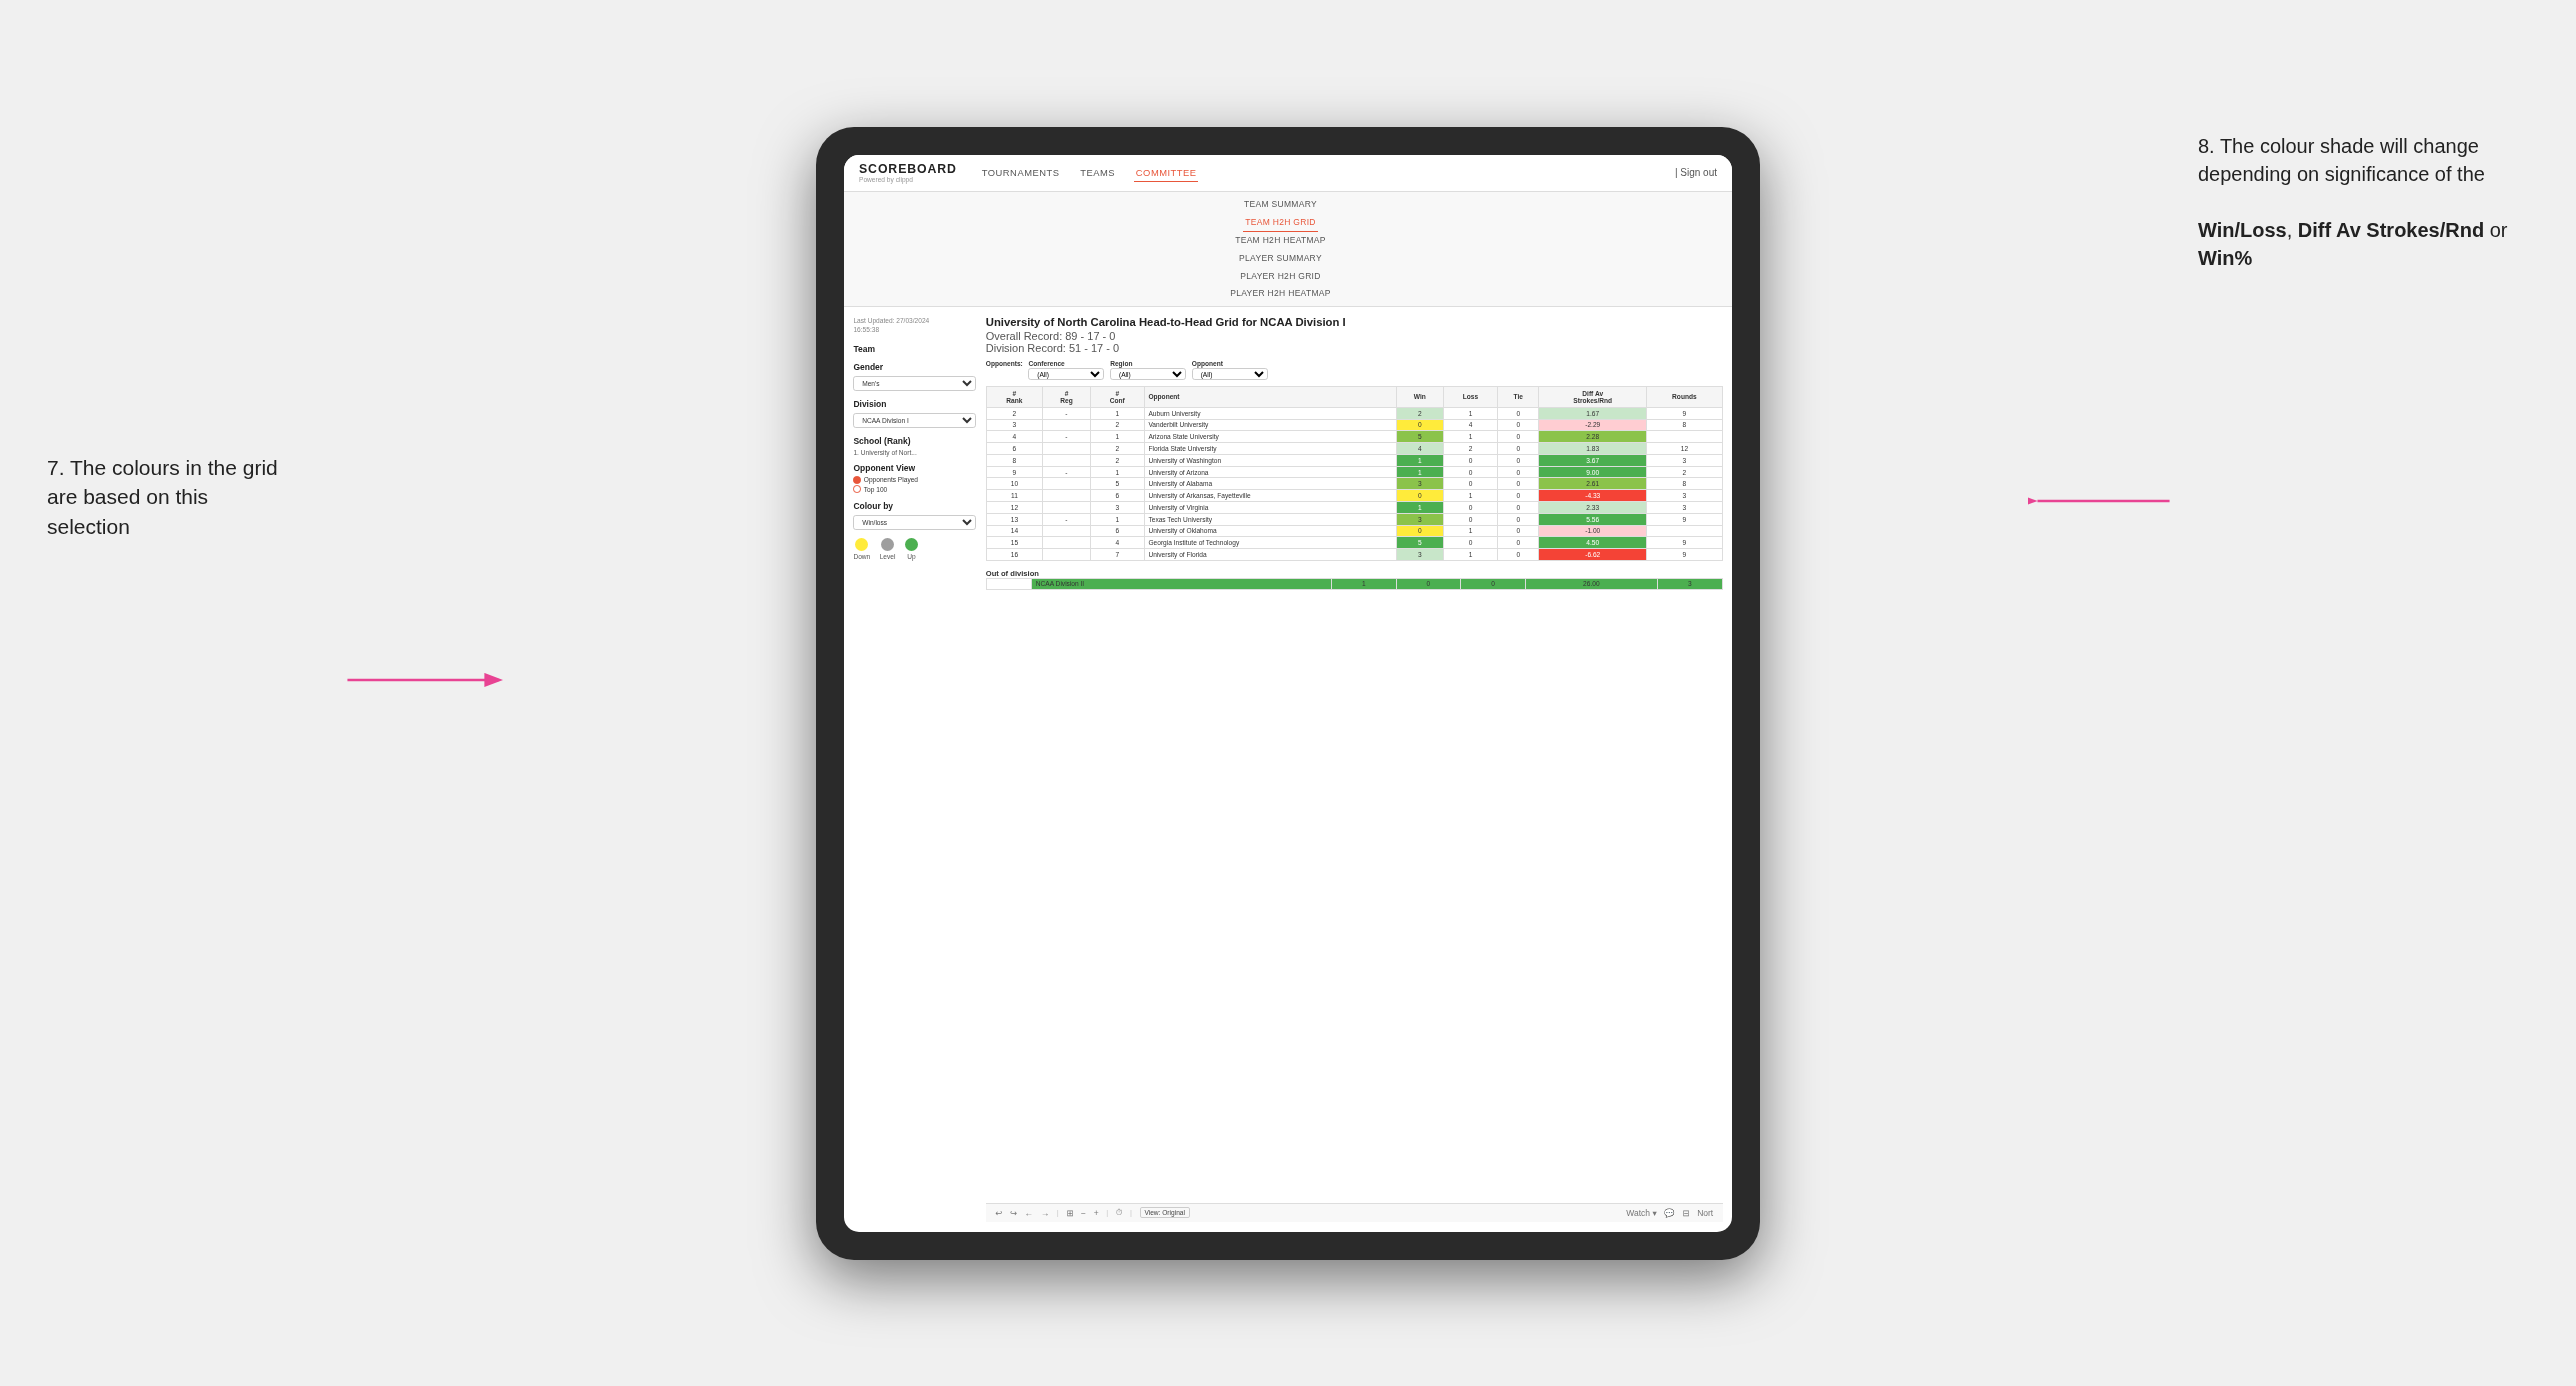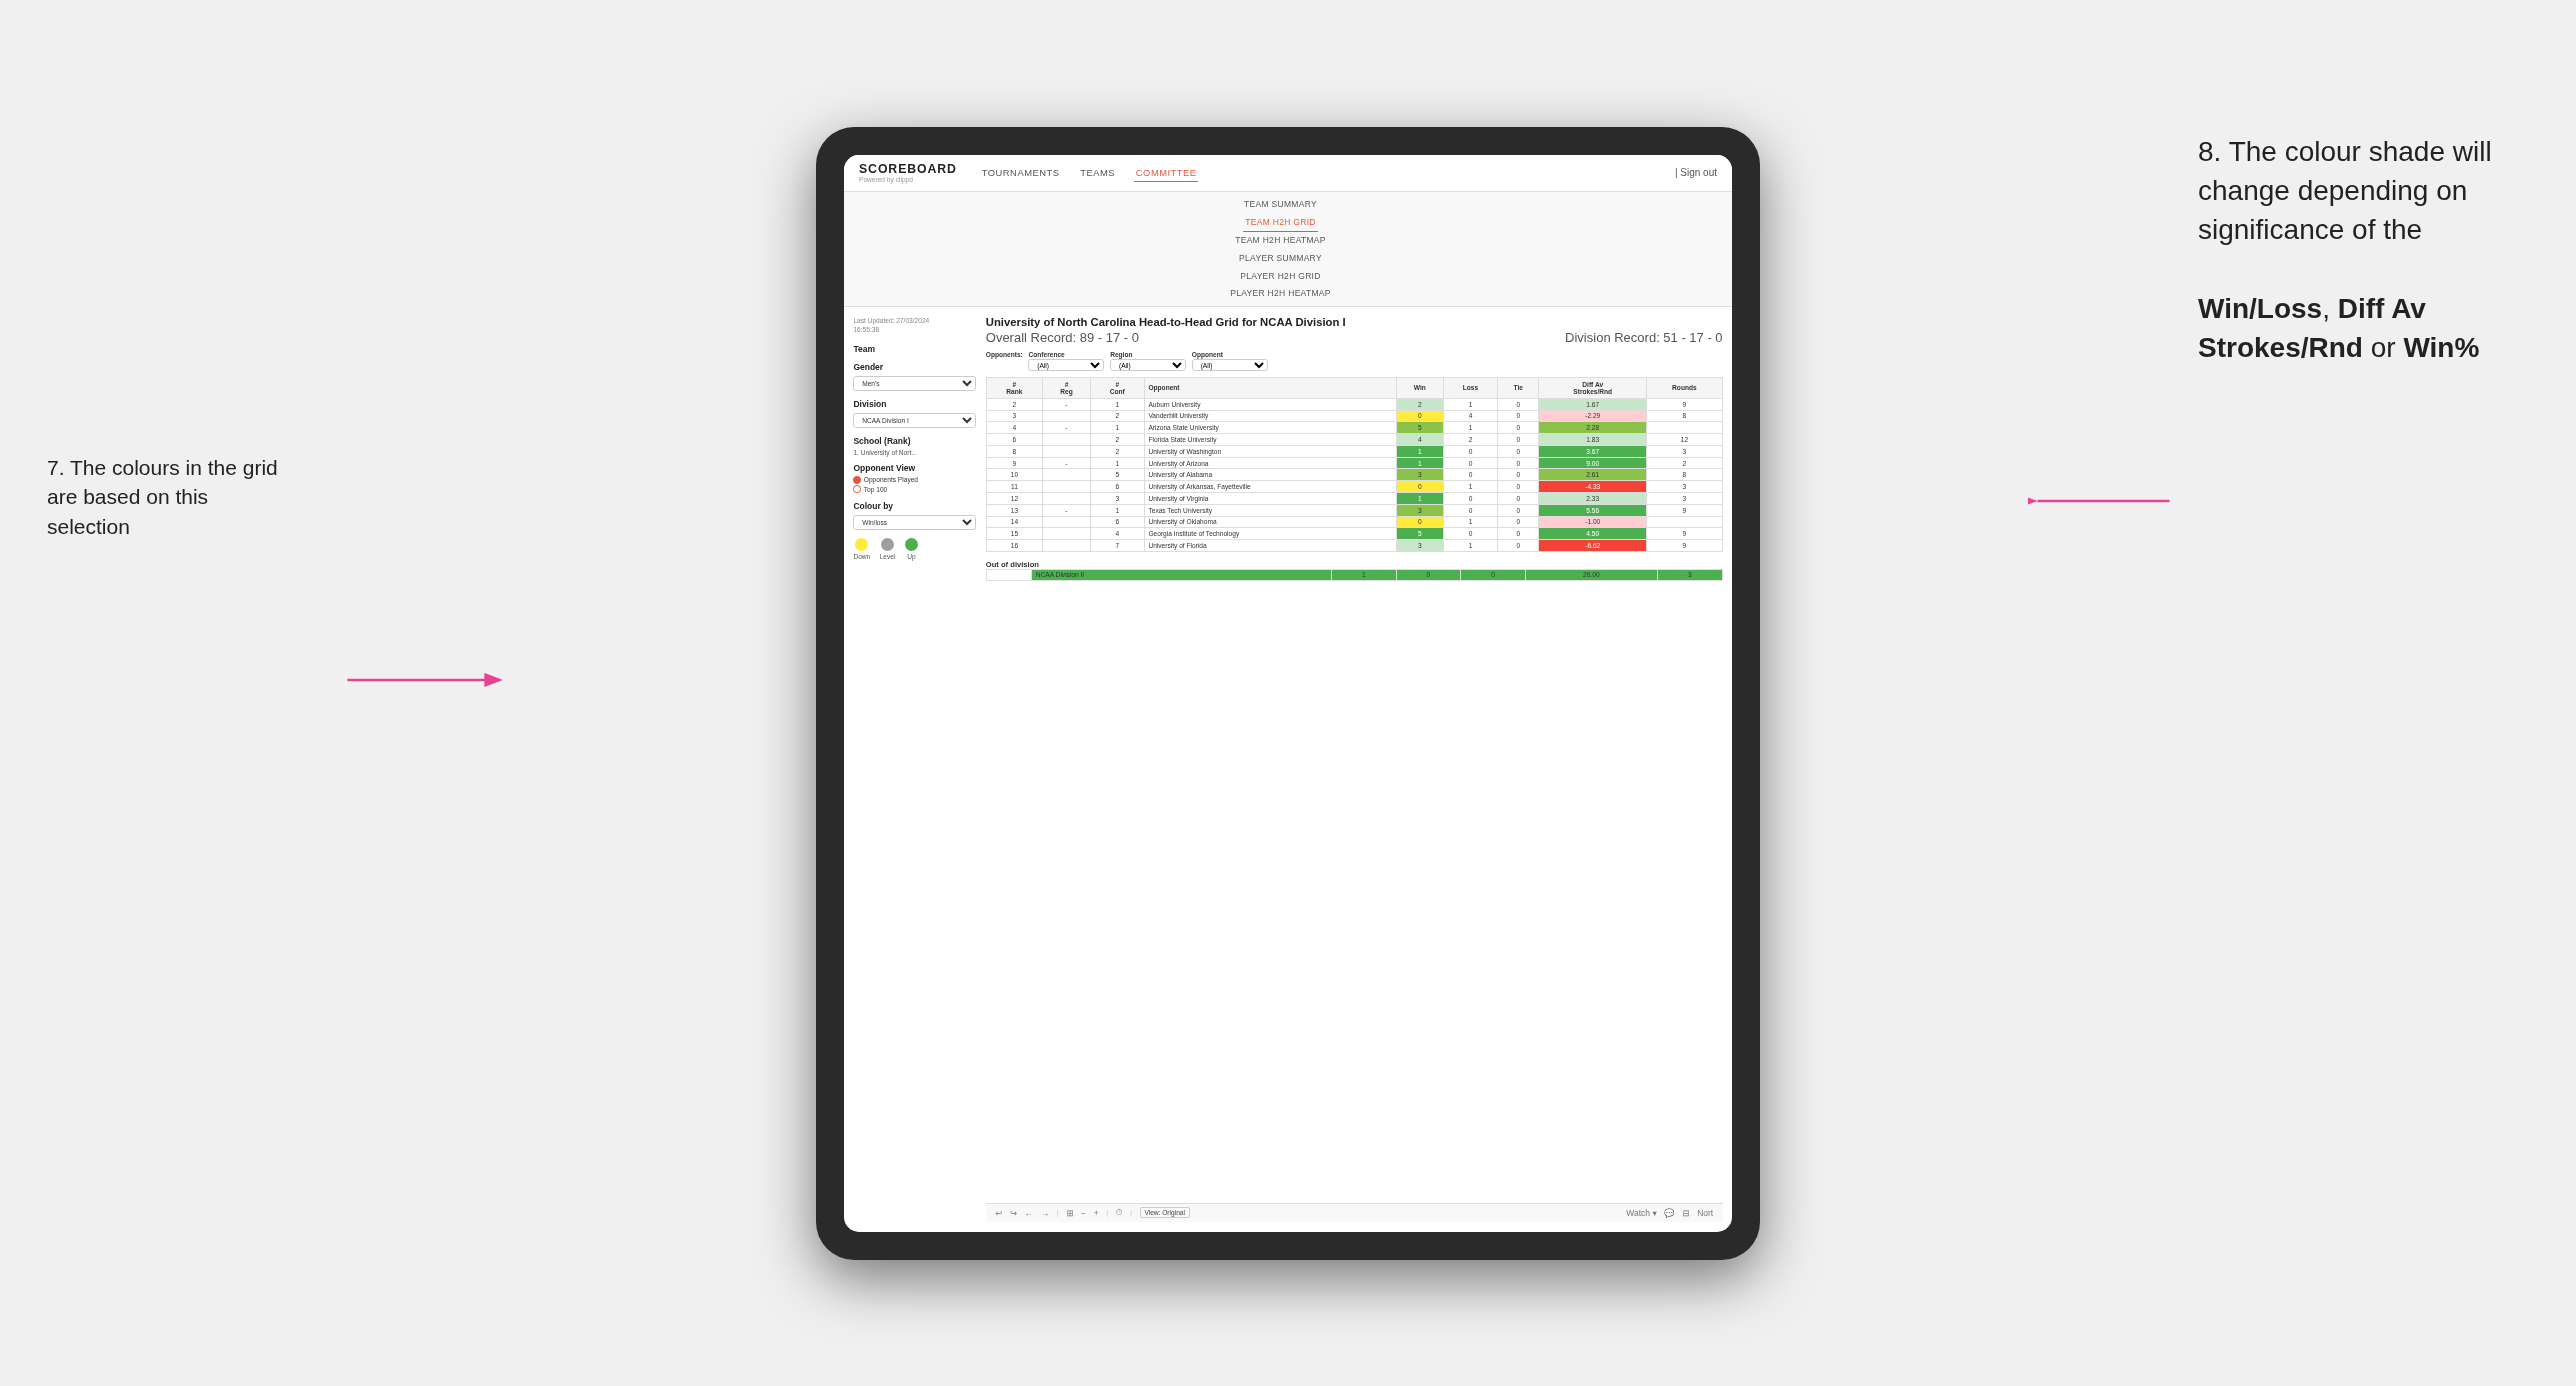--- a/index.html
+++ b/index.html
@@ -227,23 +227,24 @@
     .grid-title {
       font-size: 11.3px;
       font-weight: 700;
       color: #222;
       margin-bottom: 1.9px;
     }
 
     .grid-subtitle {
       display: flex;
       justify-content: space-between;
-      font-size: 13px;
+      font-size: 11px;
       color: #555;
       margin-bottom: 5.7px;
+      flex-direction: column;
     }
 
     
     .filters-row {
       display: flex;
       gap: 5.7px;
       margin-bottom: 5.7px;
     }
 
     .filter-group {
@@ -355,21 +356,21 @@
       font-size: 21px;
       line-height: 1.4;
       color: #222;
     }
 
     .annotation-right {
       position: absolute;
       right: 57px;
       top: 132px;
       width: 321px;
-      font-size: 28px;
+      font-size: 20px;
       line-height: 1.4;
       color: #222;
     }
 
     .annotation-right strong {
       font-weight: 900;
     }
 
     
     .arrow-left {

